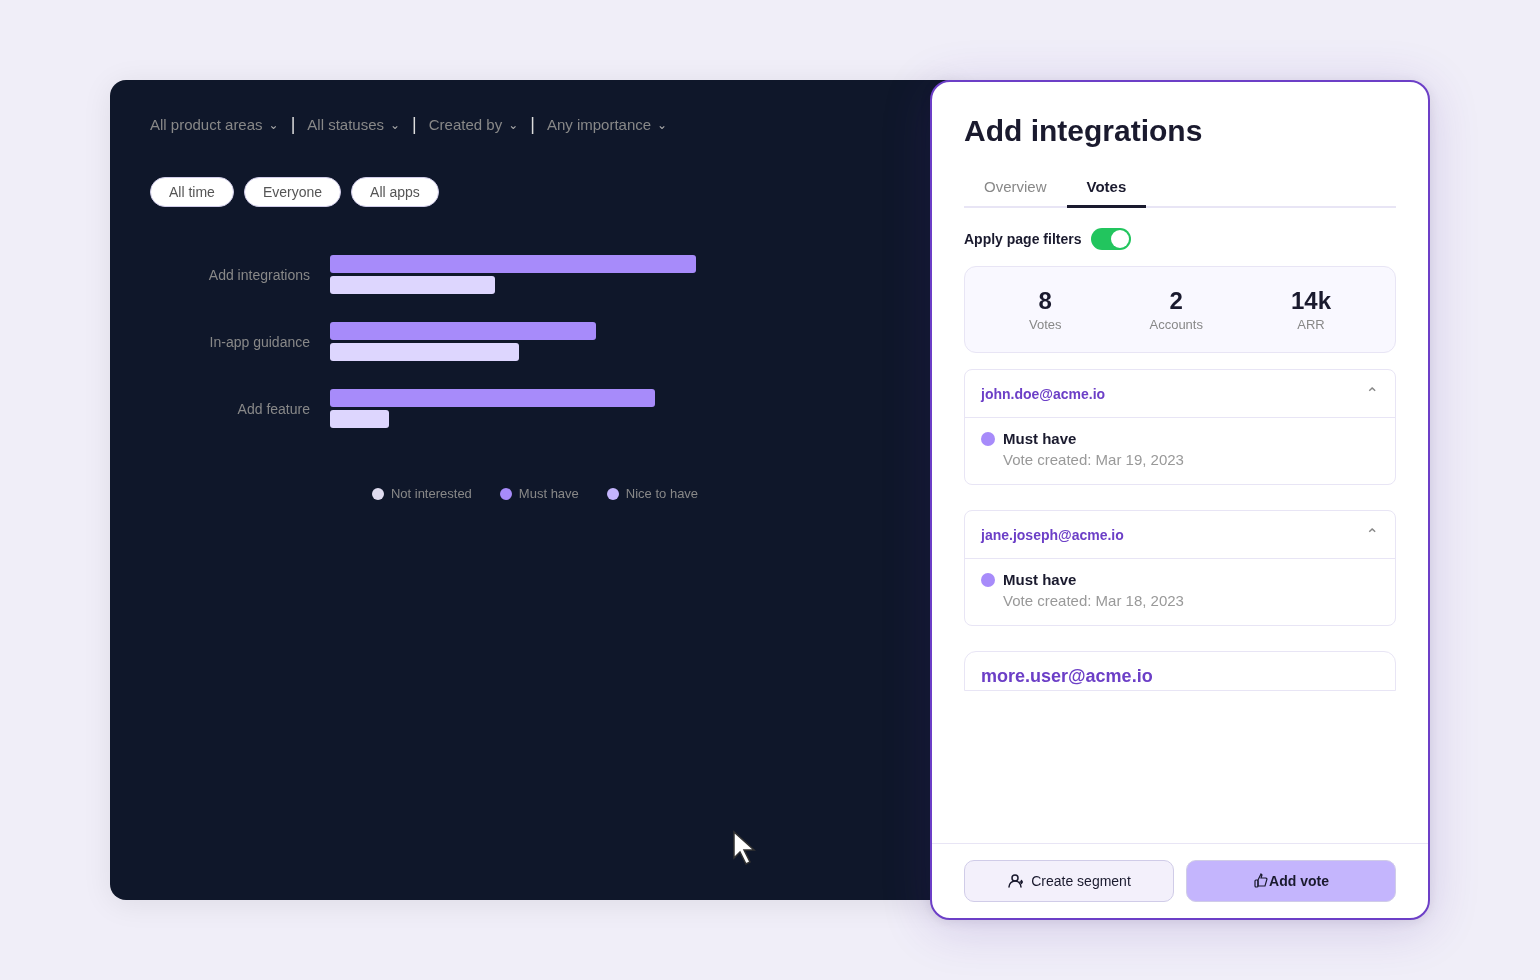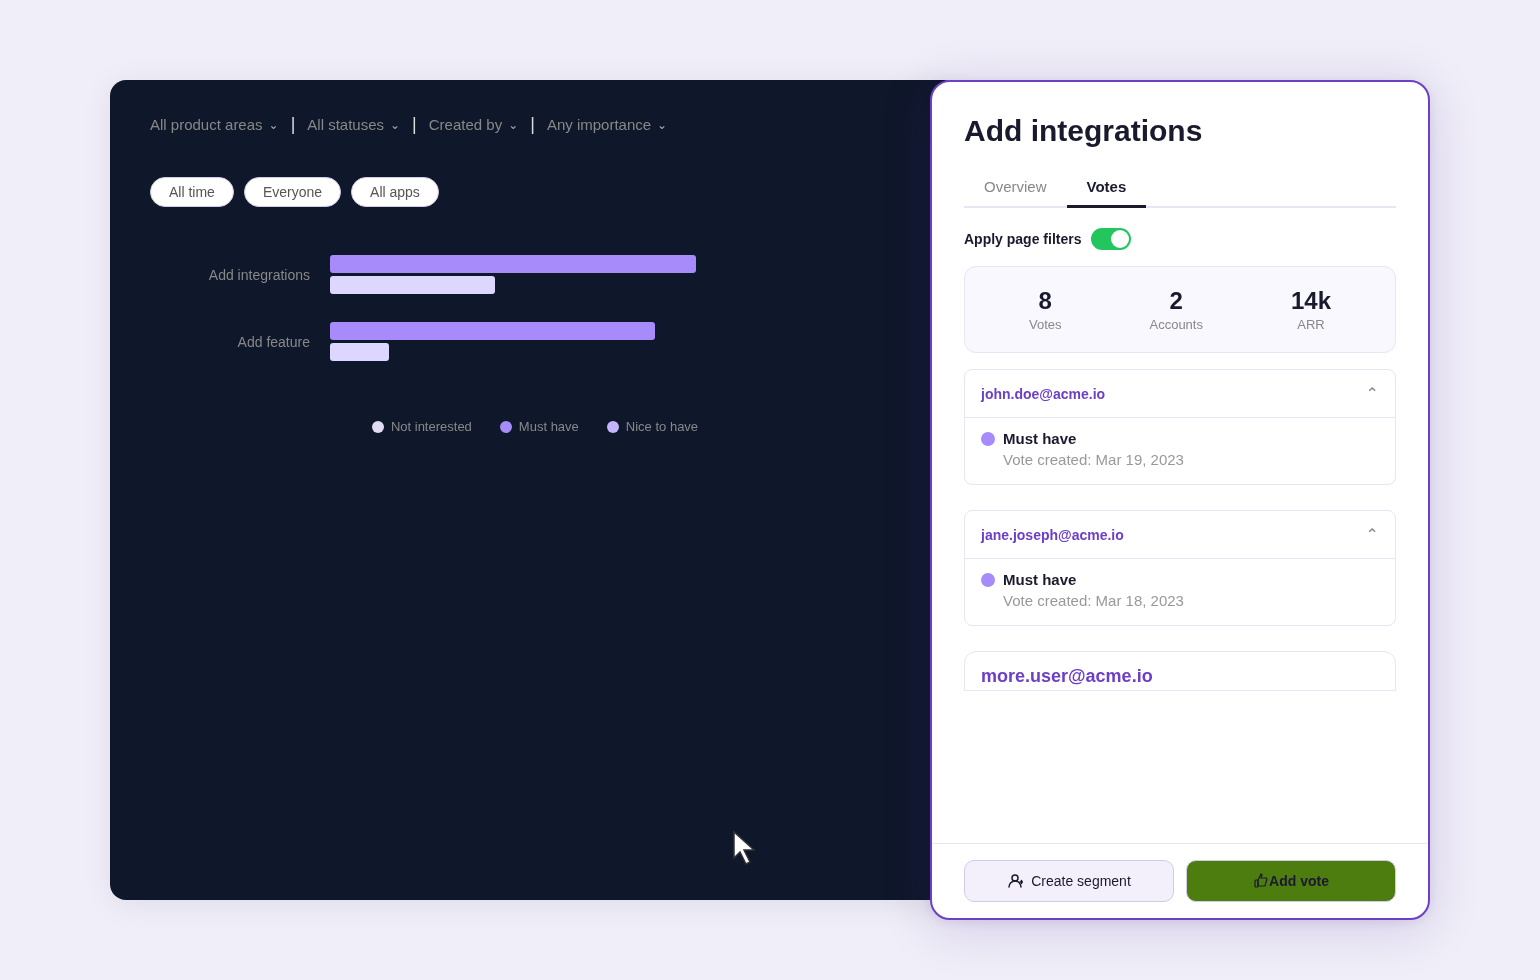--- a/index.html
+++ b/index.html
@@ -355,21 +355,21 @@
       color: #1a1a2e;
       cursor: pointer;
     }
 
     .btn-add-vote {
       flex: 1;
       display: flex;
       align-items: center;
       justify-content: center;
       gap: 0;
-      background: #4d7c0f;
+      background: #c4b5fd;
       border: 1.5px solid #d0cce8;
       border-radius: 10px;
       padding: 12px 20px;
       font-size: 14px;
       font-weight: 600;
       color: #1a1a2e;
       cursor: pointer;
     }
 
     .cursor-svg {
@@ -418,20 +418,27 @@
         <span>All apps</span>
       </button>
     </div>
 
     <div class="chart-area" id="chart-rows">
     <div class="chart-row">
       <div class="chart-label">Add integrations</div>
       <div class="chart-bars">
         <div class="bar bar-must-have" style="width:62%"></div>
         <div class="bar bar-nice-to-have" style="width:28%"></div>
+      </div>
+    </div>
+        <div class="chart-row">
+      <div class="chart-label">In-app guidance</div>
+      <div class="chart-bars">
+        <div class="bar bar-must-have" style="width:45%"></div>
+        <div class="bar bar-nice-to-have" style="width:32%"></div>
       </div>
     </div>
         <div class="chart-row">
       <div class="chart-label">Add feature</div>
       <div class="chart-bars">
         <div class="bar bar-must-have" style="width:55%"></div>
         <div class="bar bar-nice-to-have" style="width:10%"></div>
       </div>
     </div>
       </div>

